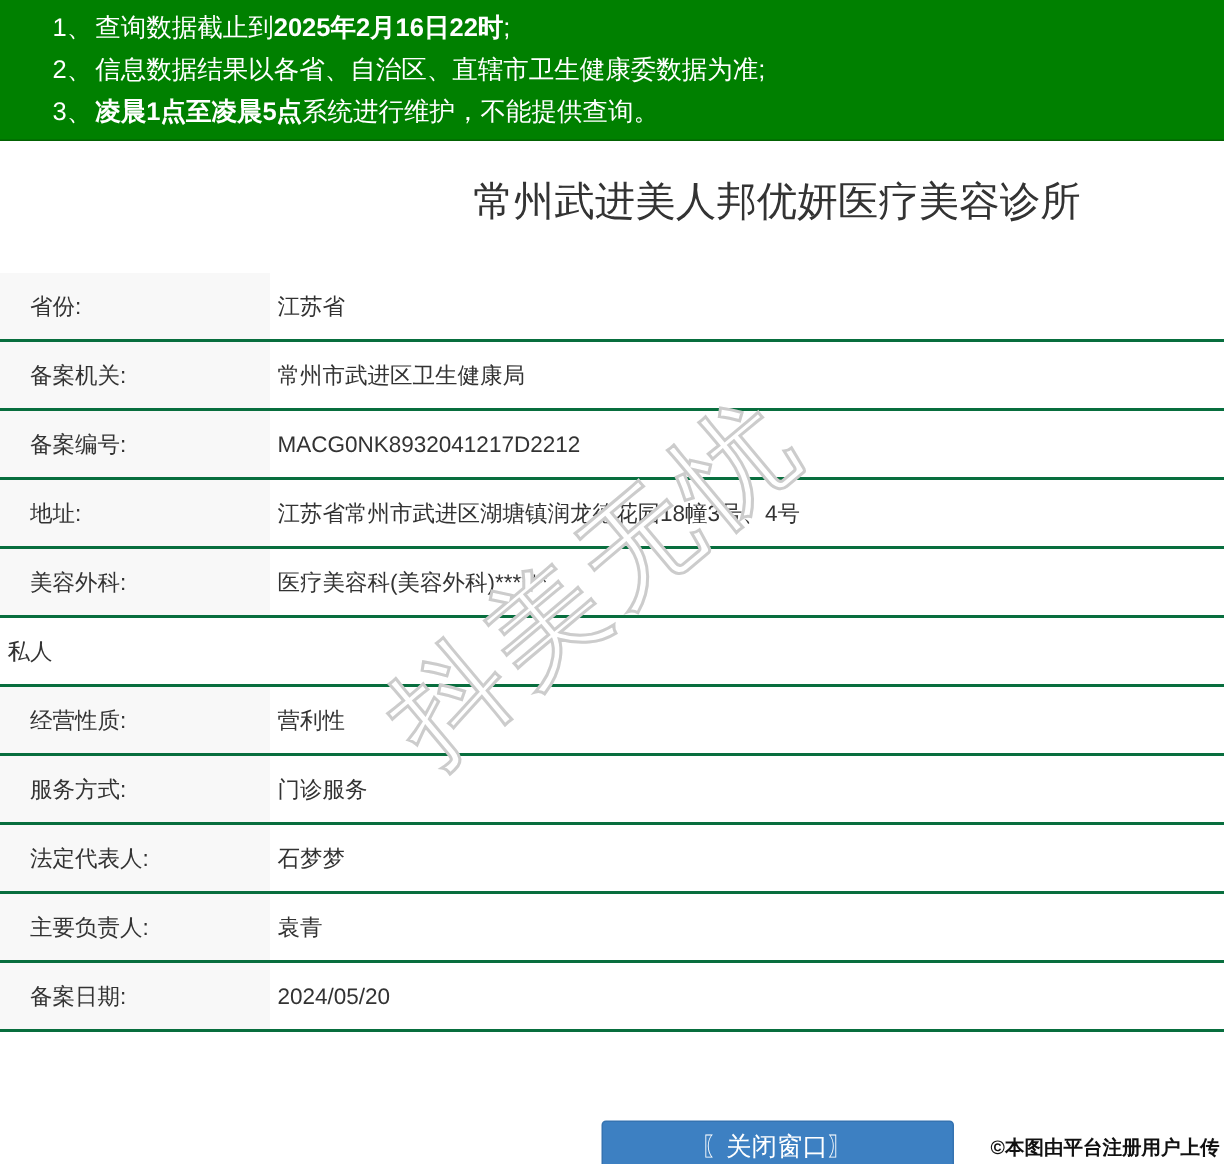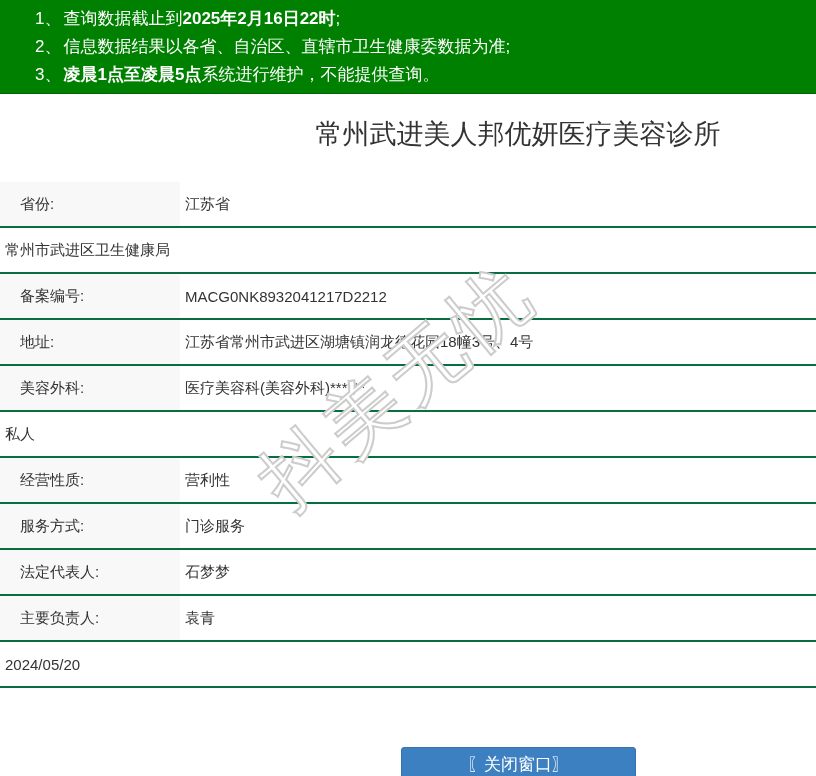--- a/index.html
+++ b/index.html
@@ -138,20 +138,21 @@
 
     <h1 class="page-title">常州武进美人邦优妍医疗美容诊所</h1>
 
     <div class="info-table" id="info-table">
   <div class="info-row">
     <div class="info-label">省份:</div>
     <div class="info-value">江苏省</div>
   </div>
 
   <div class="info-row">
+    <div class="info-label">备案机关:</div>
     <div class="info-value">常州市武进区卫生健康局</div>
   </div>
 
   <div class="info-row">
     <div class="info-label">备案编号:</div>
     <div class="info-value">MACG0NK8932041217D2212</div>
   </div>
 
   <div class="info-row">
     <div class="info-label">地址:</div>
@@ -181,22 +182,24 @@
     <div class="info-label">法定代表人:</div>
     <div class="info-value">石梦梦</div>
   </div>
 
   <div class="info-row">
     <div class="info-label">主要负责人:</div>
     <div class="info-value">袁青</div>
   </div>
 
   <div class="info-row">
+    <div class="info-label">备案日期:</div>
     <div class="info-value">2024/05/20</div>
   </div>
 </div>
 
     <button class="close-button">〖关闭窗口〗</button>
 
   </div>
 
   <div class="watermark">抖美无忧</div>
+  <div class="copyright">©本图由平台注册用户上传</div>
 </div>
 
 </body></html>

